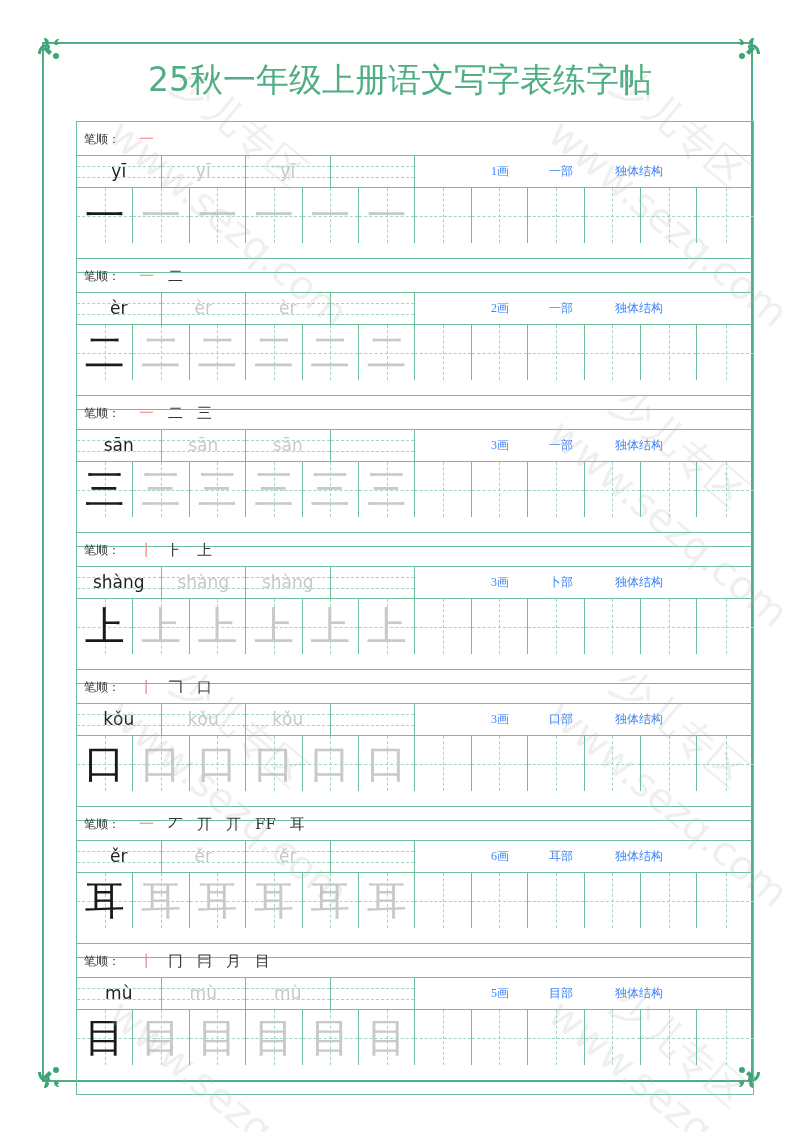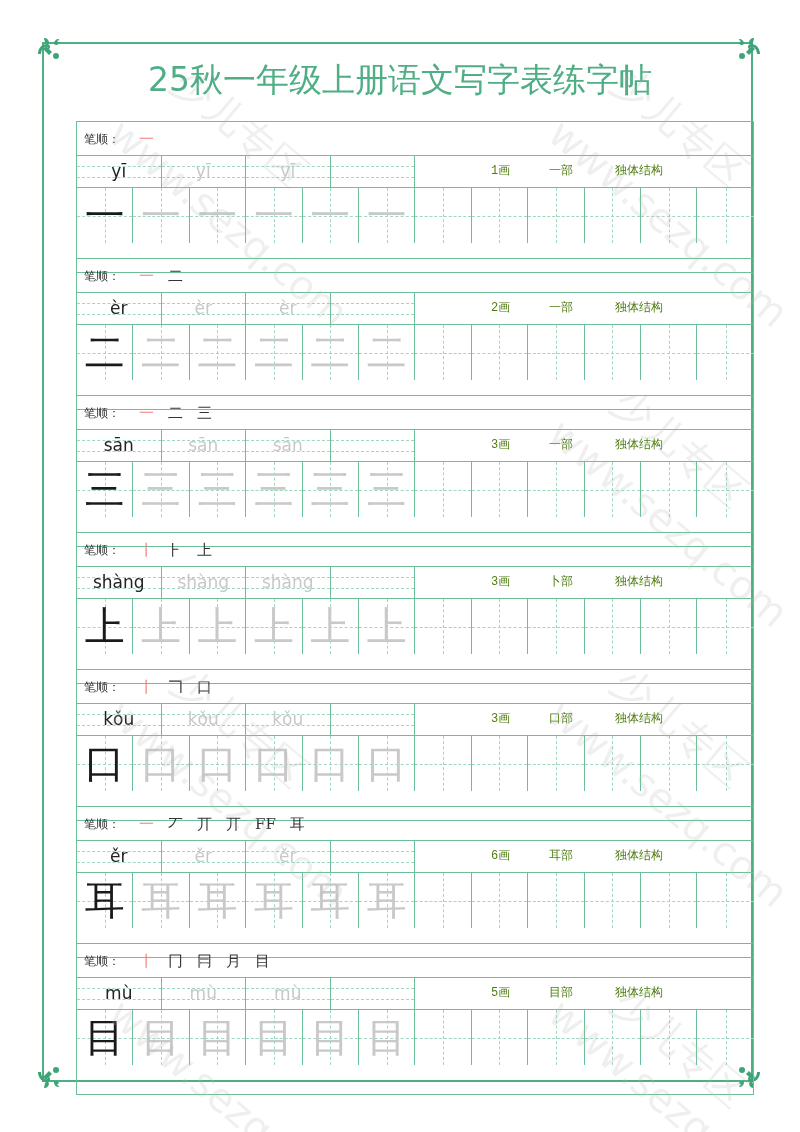--- a/index.html
+++ b/index.html
@@ -29,21 +29,21 @@
 
   .pinyin-row { position:absolute; left:0; top:34px; width:676px; height:32px;
                 border-bottom:1.5px solid #6cbf98; box-sizing:border-box; }
   .py-cell { position:absolute; top:0; height:31px; width:84.5px; box-sizing:border-box;
              border-right:1.5px solid #6cbf98; text-align:center; }
   .py-cell .dl1, .py-cell .dl2 { position:absolute; left:0; right:0; border-top:1px dashed #9fd8bd; }
   .py-cell .dl1 { top:10px; } .py-cell .dl2 { top:21px; }
   .py-text { position:relative; font-size:17px; line-height:31px; color:#222; }
   .py-text.trace { color:#c8c8c8; }
   .info { position:absolute; left:338px; top:0; width:338px; height:31px;
-          font-family:Liberation Mono, monospace; font-size:12px; color:#4d7c0f; line-height:31px; }
+          font-family:Liberation Serif, serif; font-size:12px; color:#3b82f6; line-height:31px; }
   .info span { position:absolute; top:0; }
 
   .char-row { position:absolute; left:0; top:66px; width:676px; height:55px; }
   .ch-cell { position:absolute; top:0; width:56.4px; height:55px; box-sizing:border-box;
              border-right:1.5px solid #6cbf98; }
   .ch-cell:last-child { border-right:none; }
   .ch-cell .v { position:absolute; left:50%; top:0; bottom:0; border-left:1px dashed #9fd8bd; }
   .ch-cell .h { position:absolute; top:50%; left:0; right:0; border-top:1px dashed #9fd8bd; }
   .ch-text { position:absolute; left:0; top:0; width:100%; height:100%; text-align:center;
              font-size:40px; line-height:55px; font-family:"DejaVu Serif", serif; color:#1a1a1a; }

